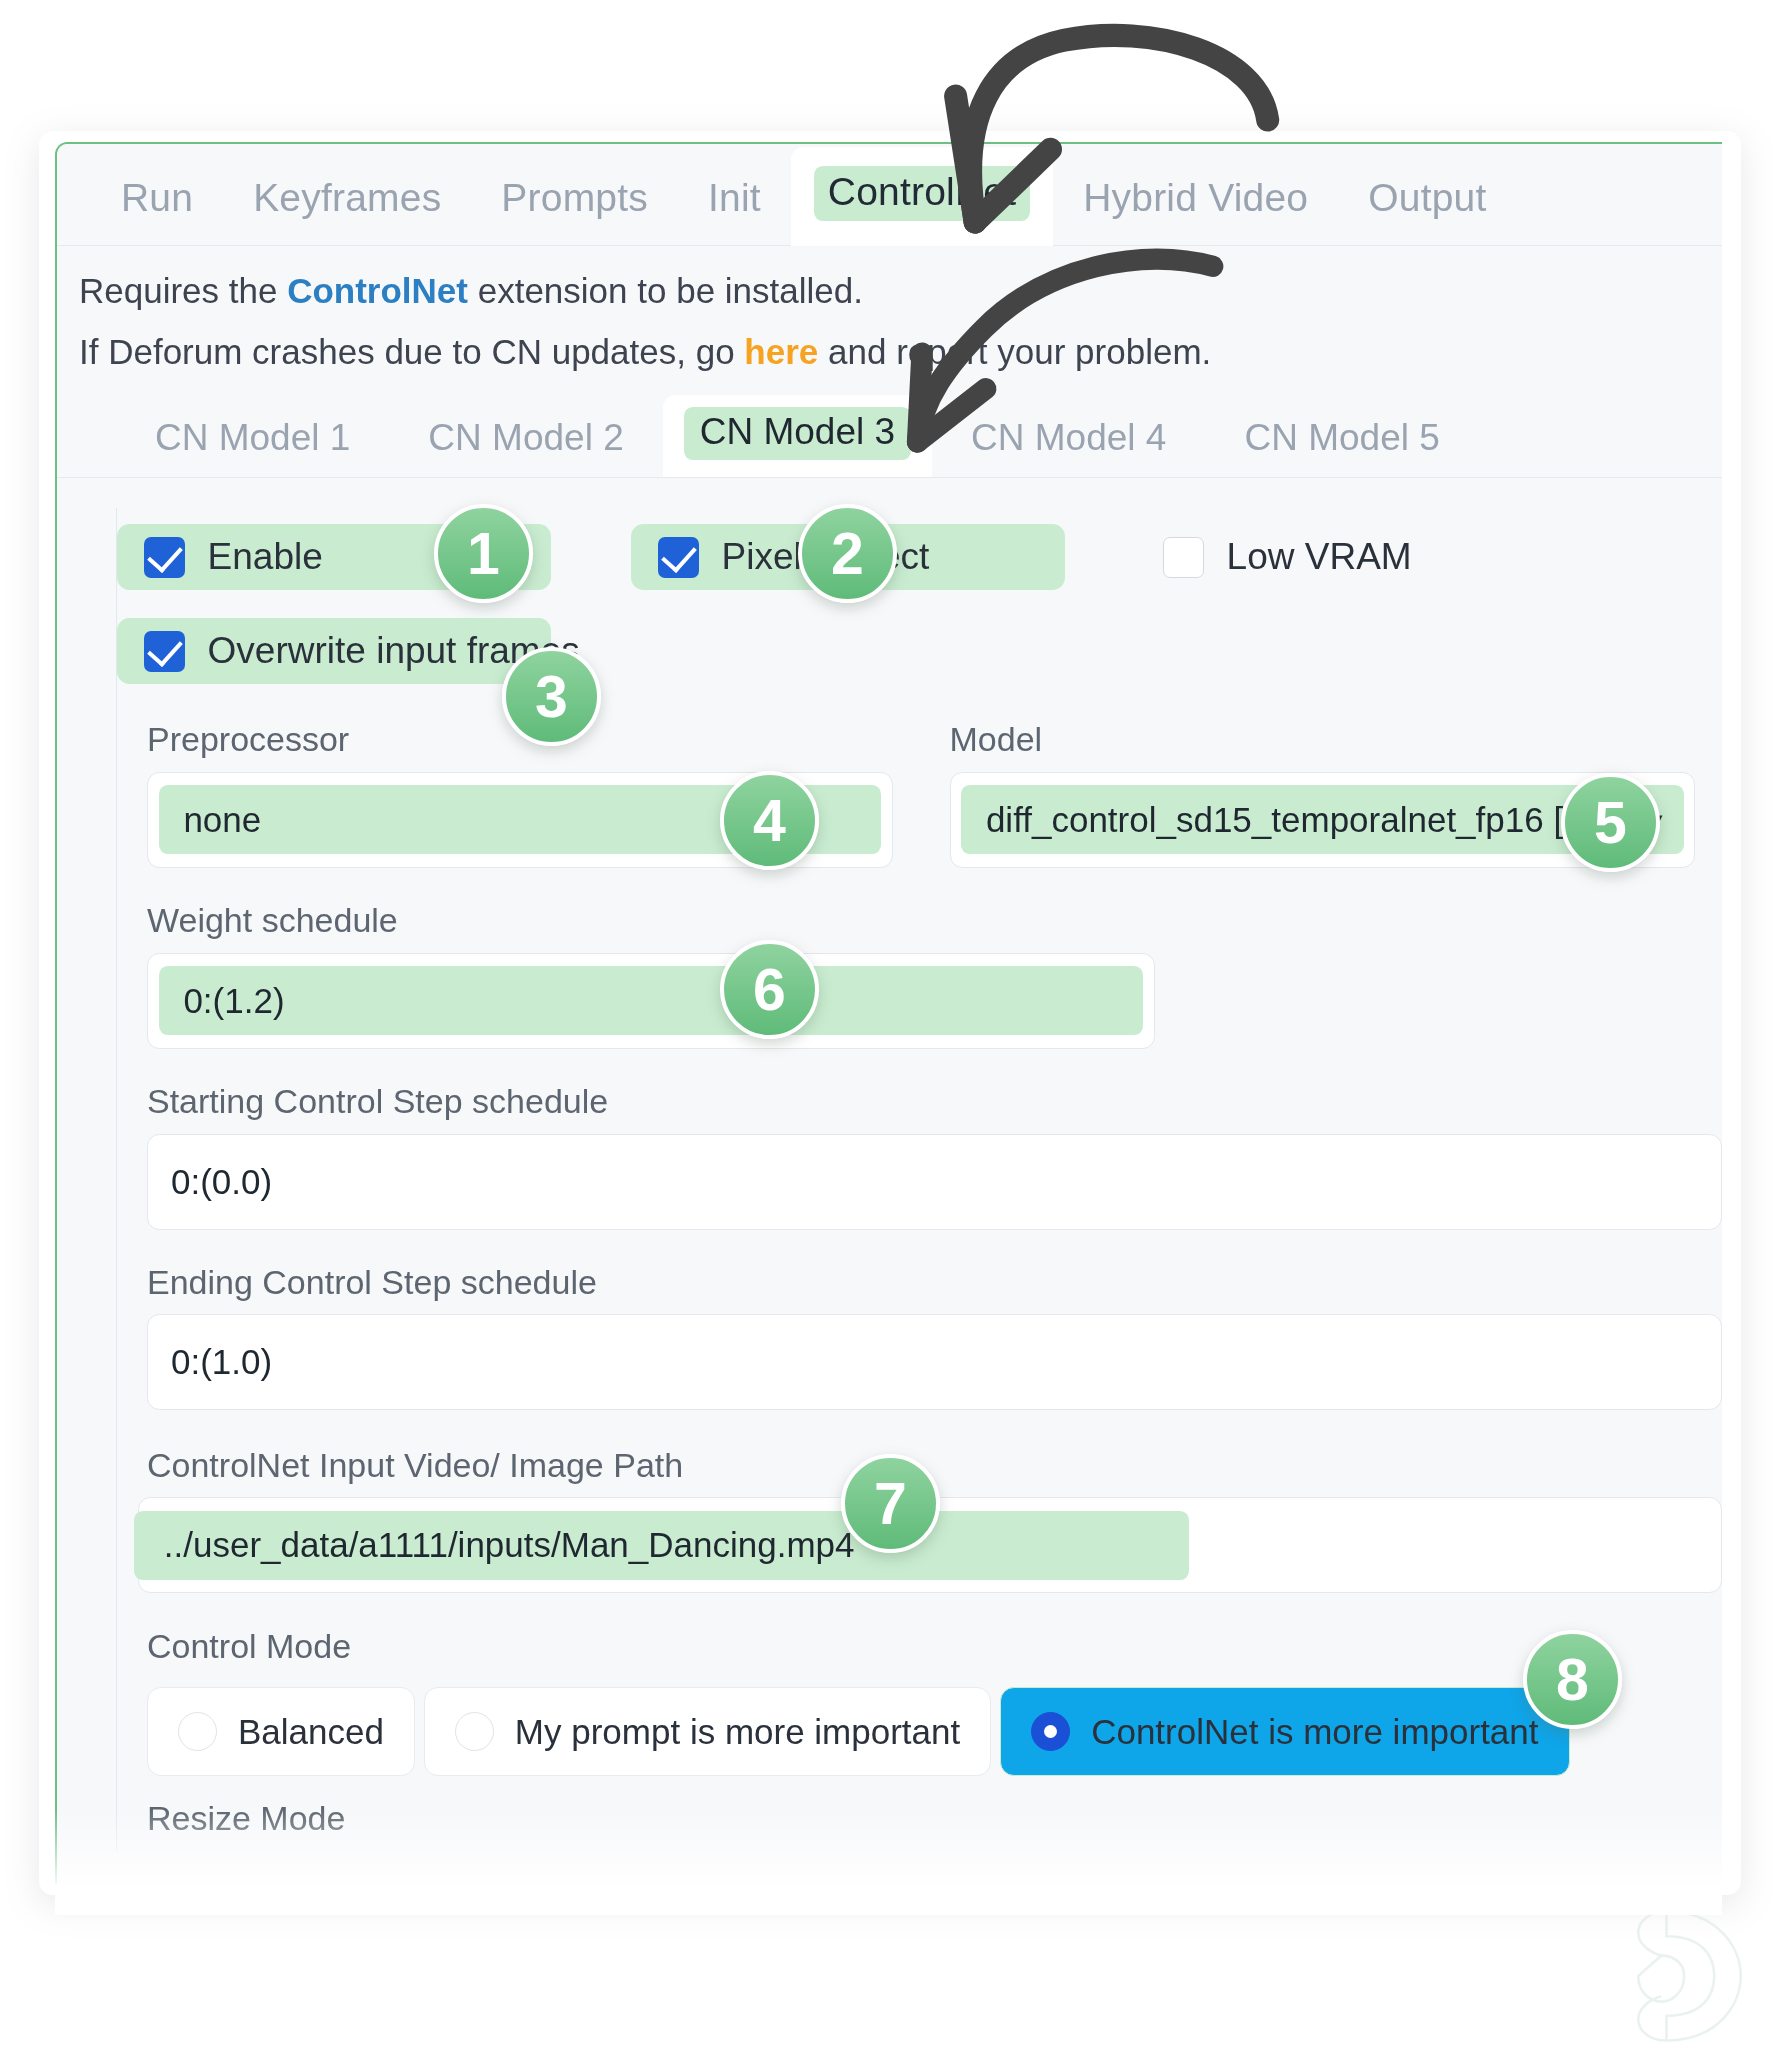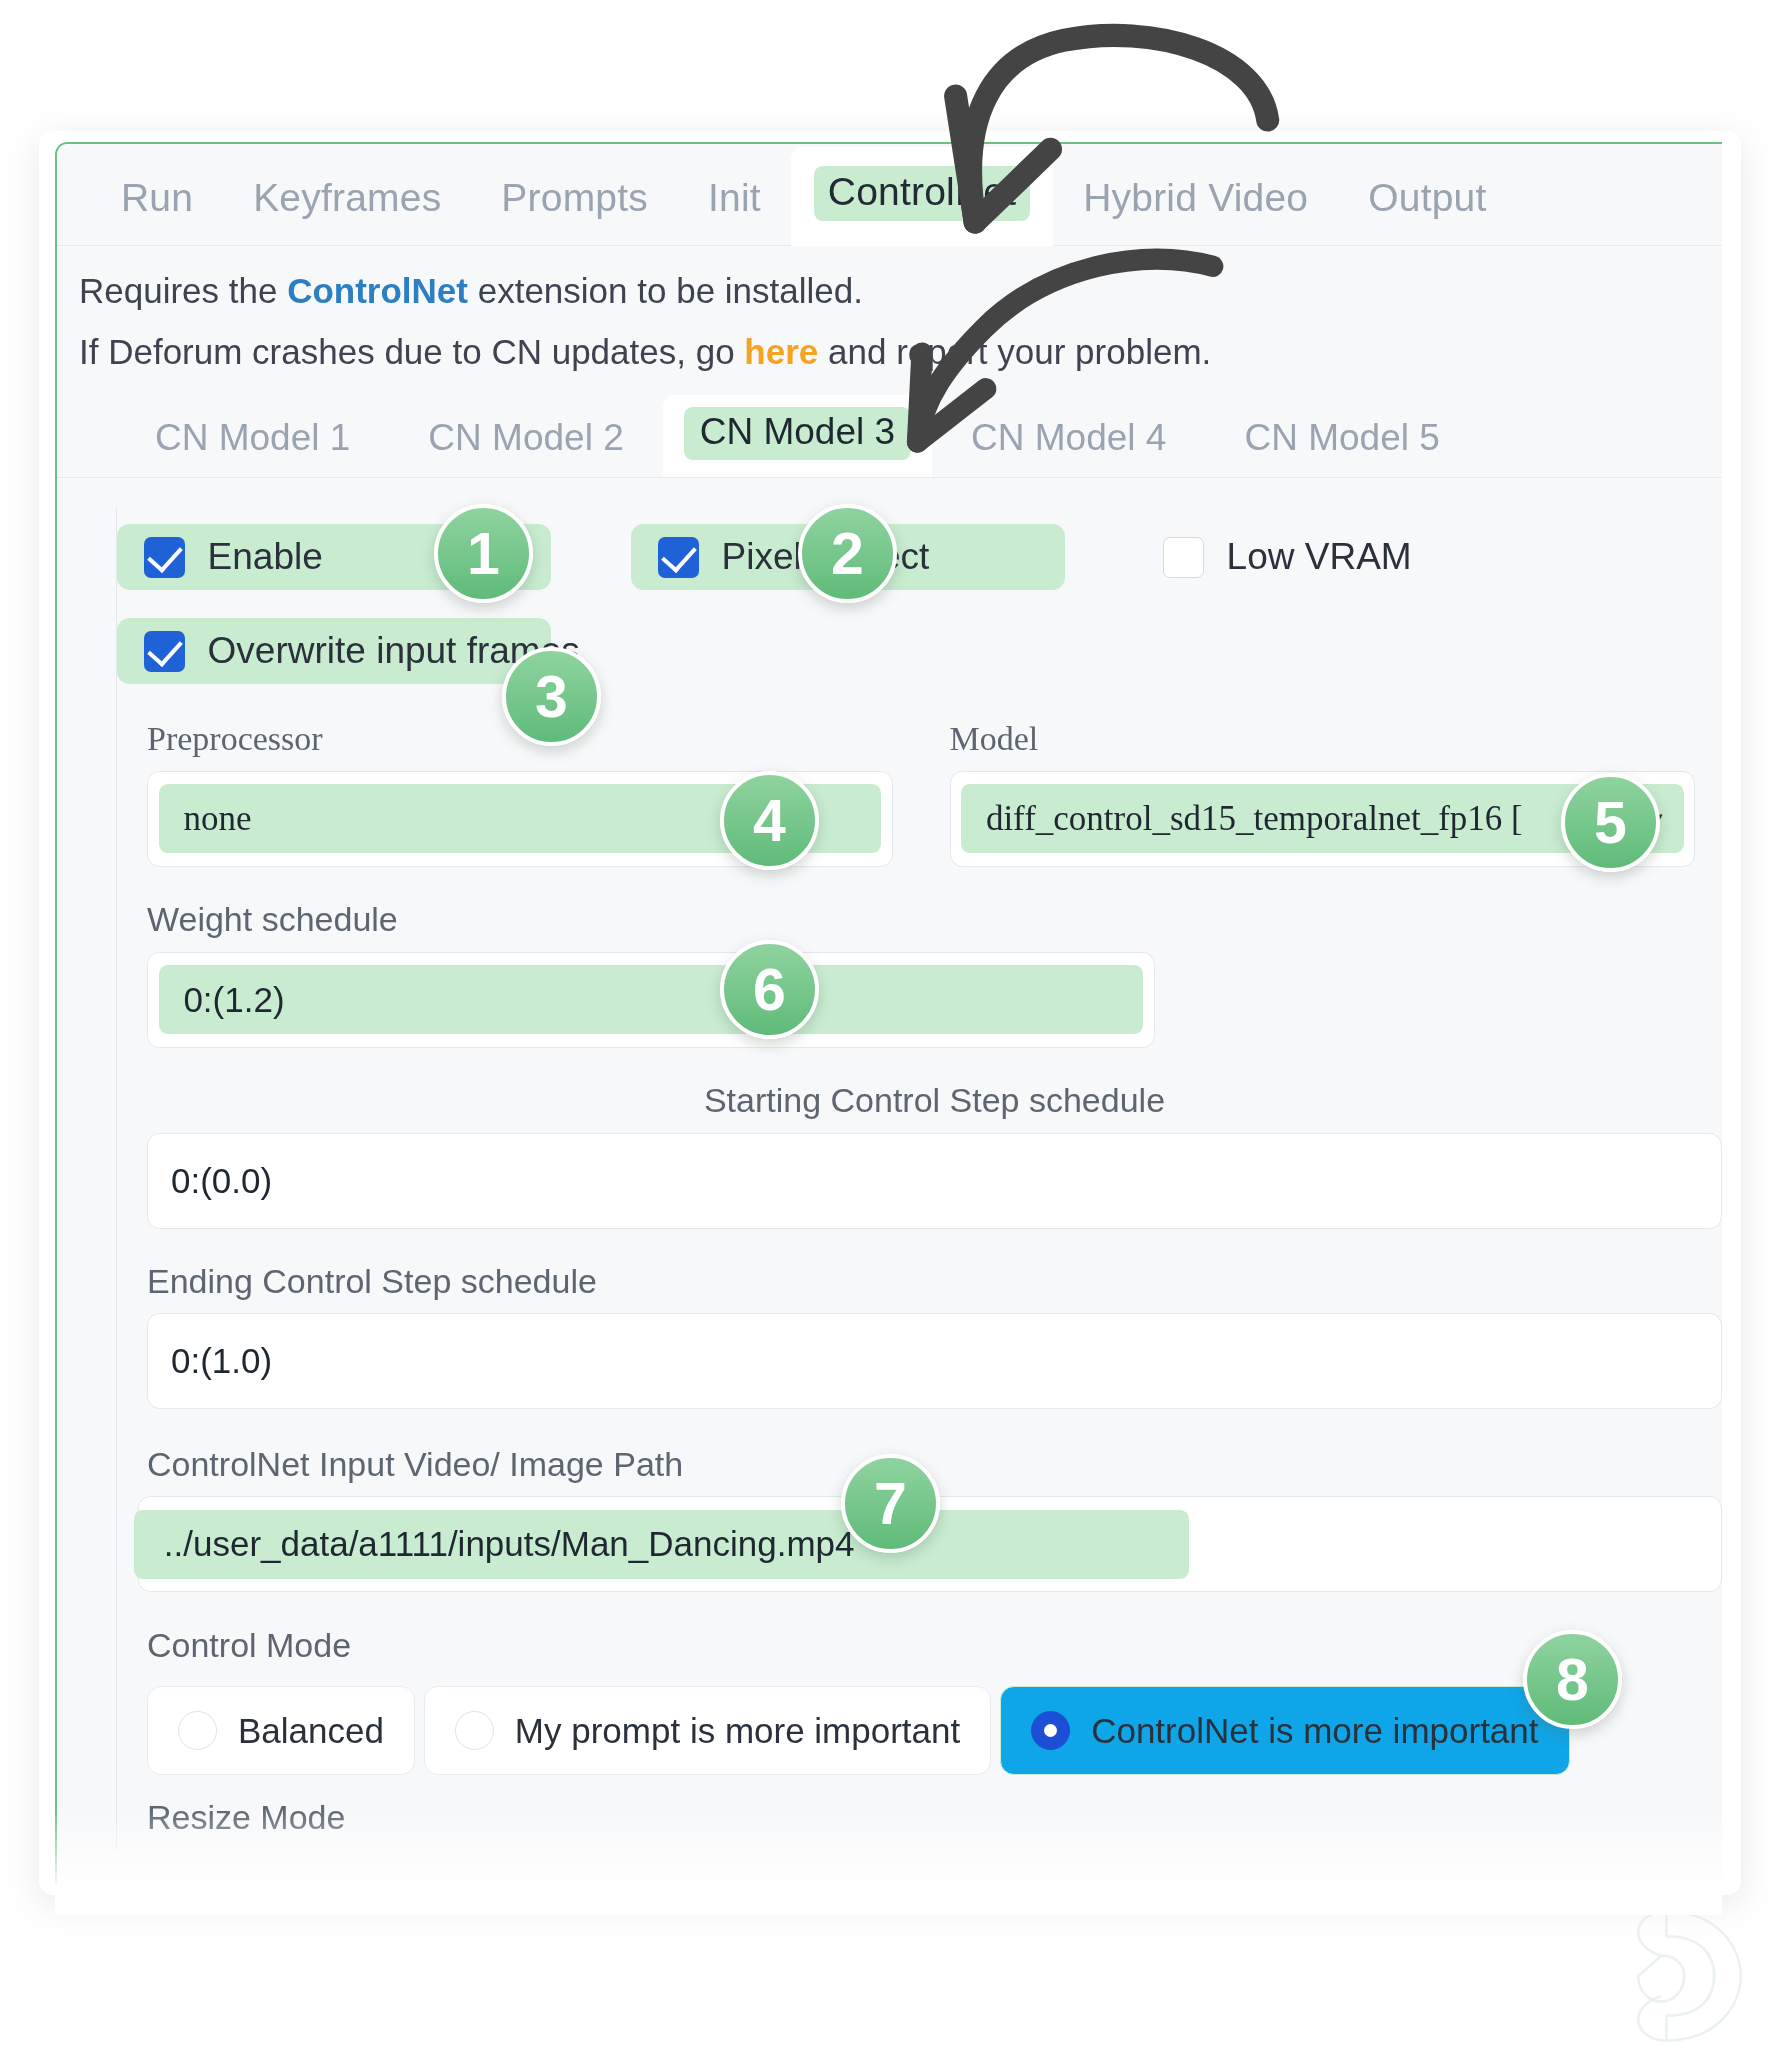--- a/index.html
+++ b/index.html
@@ -106,21 +106,21 @@
   .inp .val {
     font-size:35px; color:#1f2730; white-space:nowrap; overflow:hidden;
   }
   .inp .fill {
     position:absolute; left:10.6px; right:10.6px; top:12.4px; bottom:12.4px;
     background:#c9ecd0; border-radius:8.9px;
   }
   .inp .val.on-fill { position:relative; z-index:2; padding-left:12.4px; }
   .caret { margin-left:auto; position:relative; z-index:2; font-size:26.6px; color:#222; padding-right:8.9px; }
 
-  .grid2 { display:flex;font-family:Liberation Serif, serif; }
+  .grid2 { display:flex; }
   .grid2 > div { width:50%; }
 
   
   .radios { display:flex; gap:8.9px; padding:8.9px 0 0 30px; }
   .radio {
     display:flex; align-items:center; gap:21px; height:89px; padding:0 30px;
     background:#ffffff; border:0.9px solid #e8ebef; border-radius:14px;
   }
   .radio.sel { background:#0ea5e9; border-color:#c9ecd0; }
   .radio .dot {
@@ -220,21 +220,21 @@
       </div>
 
       <div class="fld" style="margin-top:14px;">
         <div class="lab">Weight schedule</div>
         <div class="inp" style="margin-right:567px;">
           <span class="fill"></span>
           <span class="val on-fill">0:(1.2)</span>
         </div>
       </div>
 
-      <div class="fld" style="margin-top:14px;text-align:center;">
+      <div class="fld" style="margin-top:14px;">
         <div class="lab">Starting Control Step schedule</div>
         <div class="inp" style="margin-right:0;">
           <span class="val">0:(0.0)</span>
         </div>
       </div>
 
       <div class="fld" style="margin-top:14px;">
         <div class="lab">Ending Control Step schedule</div>
         <div class="inp" style="margin-right:0;">
           <span class="val">0:(1.0)</span>

